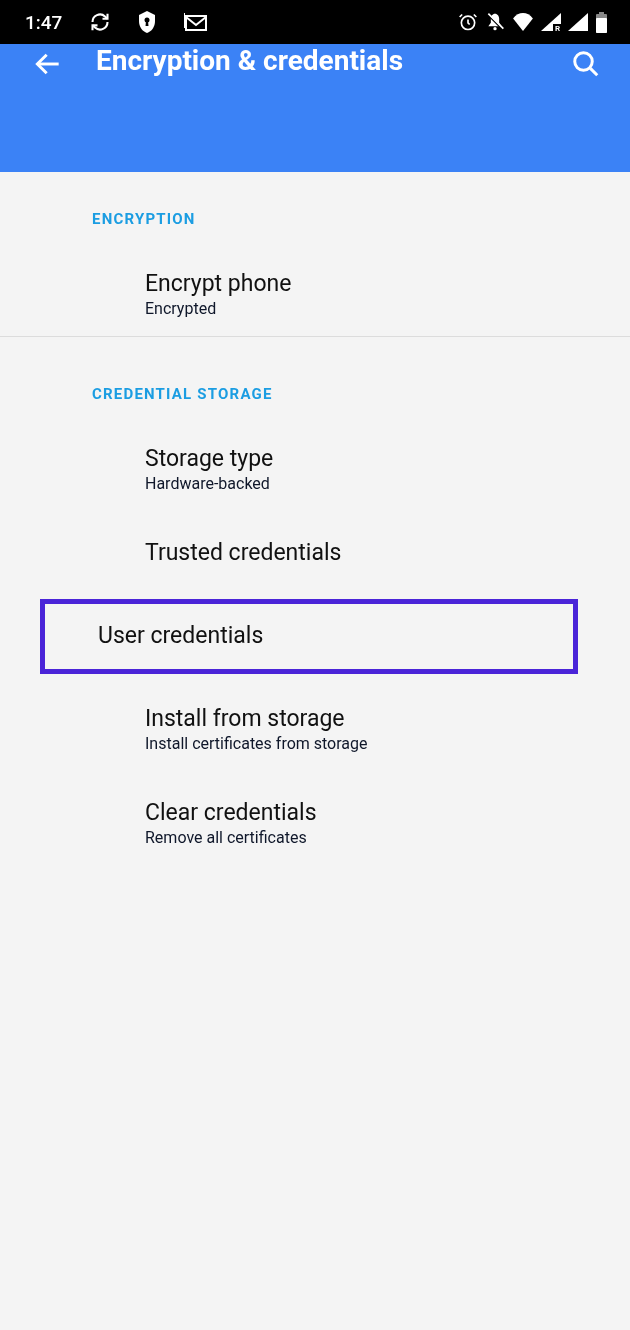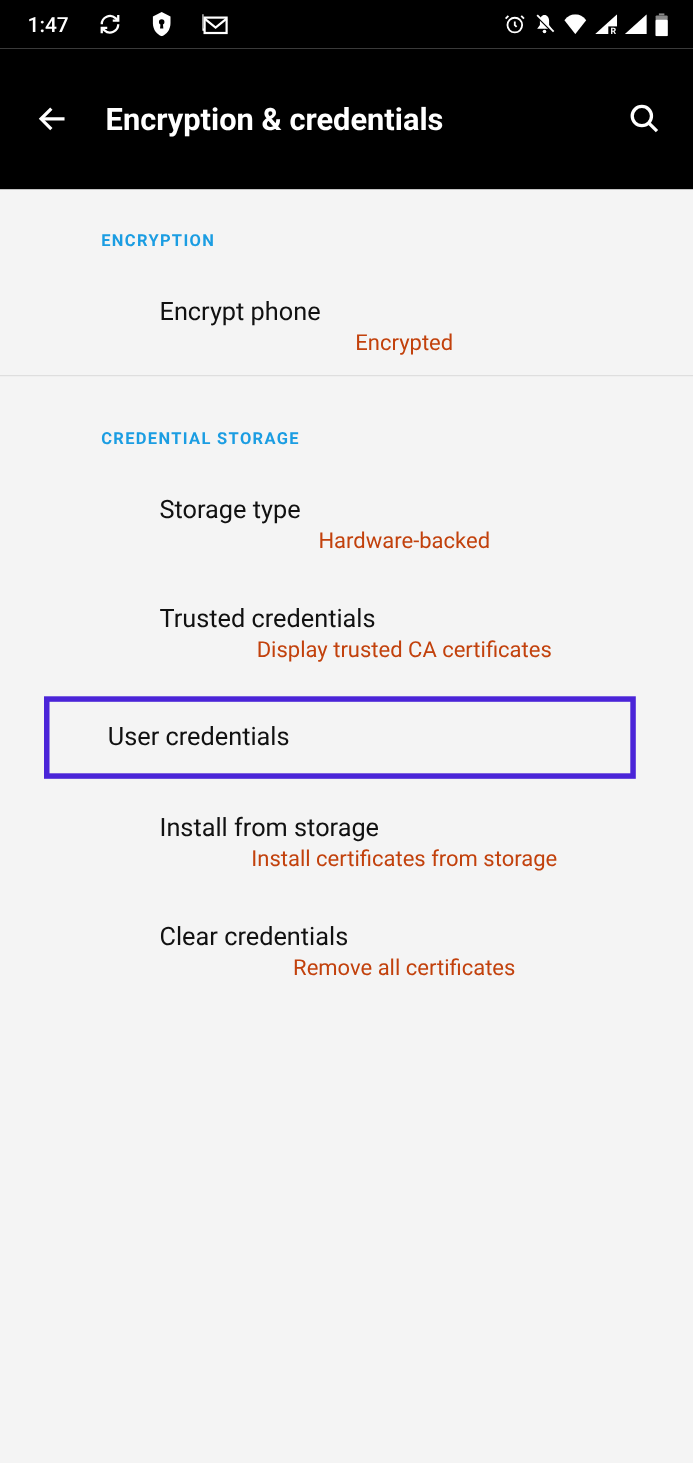--- a/index.html
+++ b/index.html
@@ -19,24 +19,23 @@
       justify-content: space-between;
       padding: 0 22px 0 25px;
       font-size: 19px;
       font-weight: 500;
     }
     .status-left { display: flex; align-items: center; gap: 28px; }
     .status-right { display: flex; align-items: center; gap: 7px; }
     .status-icon { display: inline-flex; align-items: center; }
     .app-bar {
       height: 128px;
-      background: #000000;
+      background: #3b82f6;
       color: #fff;
       display: flex;
-      align-items: center;
       padding: 0 24px 0 28px;
     }
     .back-btn { color: #fff; display: flex; align-items: center; justify-content: center; width: 40px; height: 40px; cursor: pointer; }
     .app-title {
       font-size: 28px;
       font-weight: 700;
       margin-left: 28px;
       flex: 1;
     }
     .search-btn { color: #fff; display: flex; align-items: center; justify-content: center; width: 40px; height: 40px; cursor: pointer; }
@@ -53,24 +52,23 @@
       cursor: pointer;
       margin-left: 47px;
     }
     .setting-title {
       font-size: 23px;
       color: #111;
       font-weight: 400;
       margin-bottom: 2px;
     }
     .setting-subtitle {
-      font-size: 20px;
-      color: #c2410c;
+      font-size: 16px;
+      color: #0f172a;
       font-weight: 400;
-      text-align: center;
     }
     .divider {
       height: 1px;
       background: #dcdcdc;
     }
     .section-gap { height: 10px; }
     .highlighted {
       border: 5px solid #4a24d8;
       margin: -5px 52px -5px 40px;
       padding: 18px 0 18px 53px;
@@ -182,21 +180,20 @@
 
   <div class="section-header">CREDENTIAL STORAGE</div>
 
   <div class="setting-item">
     <div class="setting-title">Storage type</div>
     <div class="setting-subtitle">Hardware-backed</div>
   </div>
 
   <div class="setting-item" style="padding-top:28px;">
     <div class="setting-title">Trusted credentials</div>
-    <div class="setting-subtitle">Display trusted CA certificates</div>
   </div>
 
   <div style="height:18px;"></div>
 
   <div class="setting-item highlighted">
     <div class="setting-title">User credentials</div>
   </div>
 
   <div style="height:18px;"></div>
 

